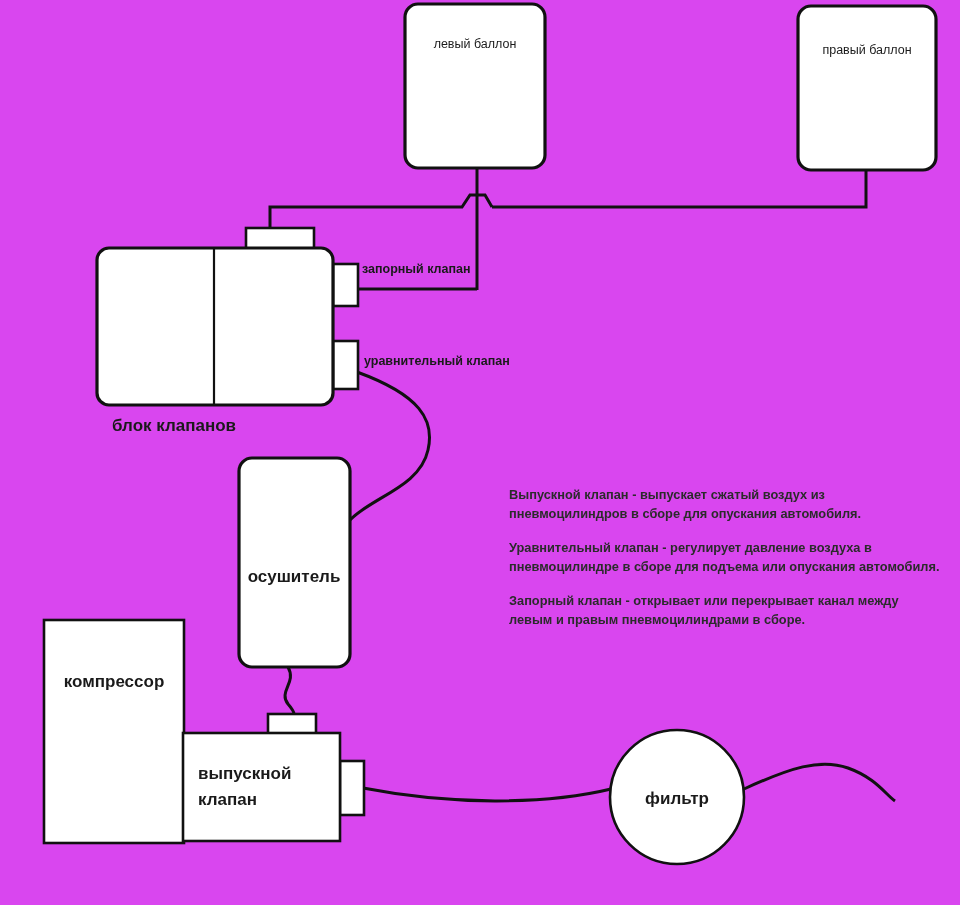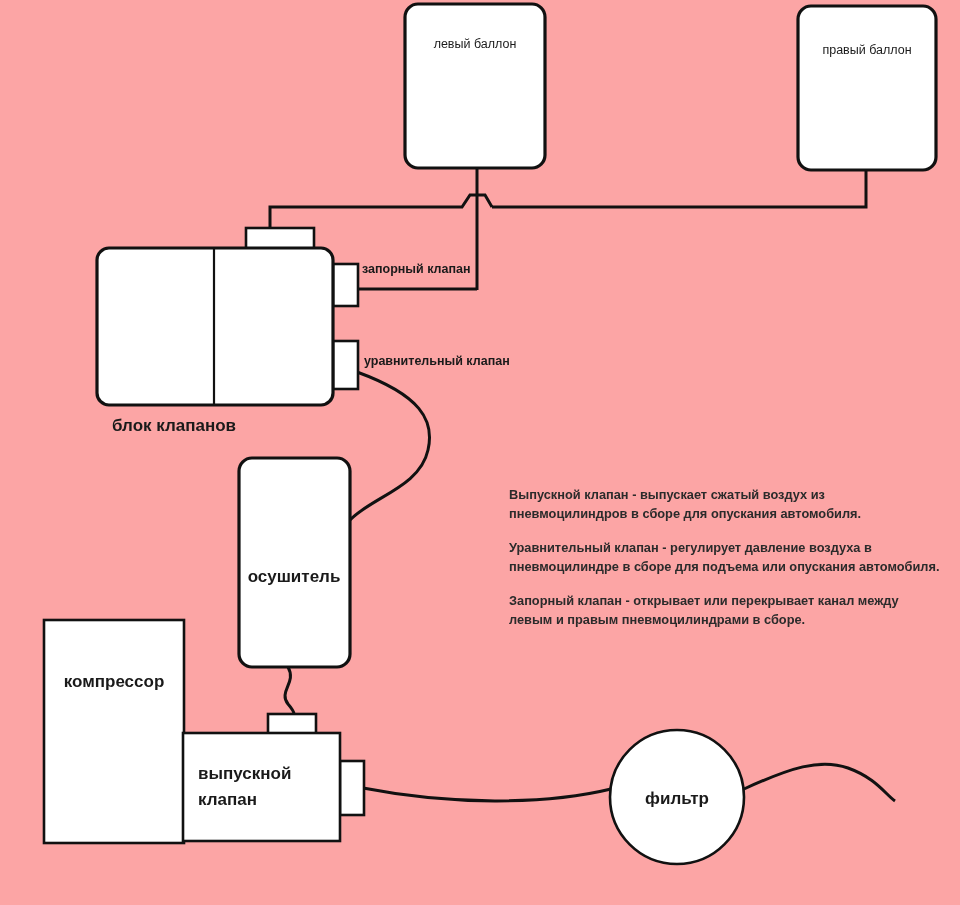--- a/index.html
+++ b/index.html
@@ -10,21 +10,21 @@
   body {
     width: 960px;
     height: 905px;
     font-family: "Liberation Sans", sans-serif;
     overflow: hidden;
   }
   #diagram-root {
     position: relative;
     width: 960px;
     height: 905px;
-    background: #fca5a5;
+    background: #d946ef;
   }
   svg.diagram {
     display: block;
     width: 960px;
     height: 905px;
   }
   .node-shape {
     fill: #ffffff;
     stroke: #111111;
     stroke-width: 3.2;

